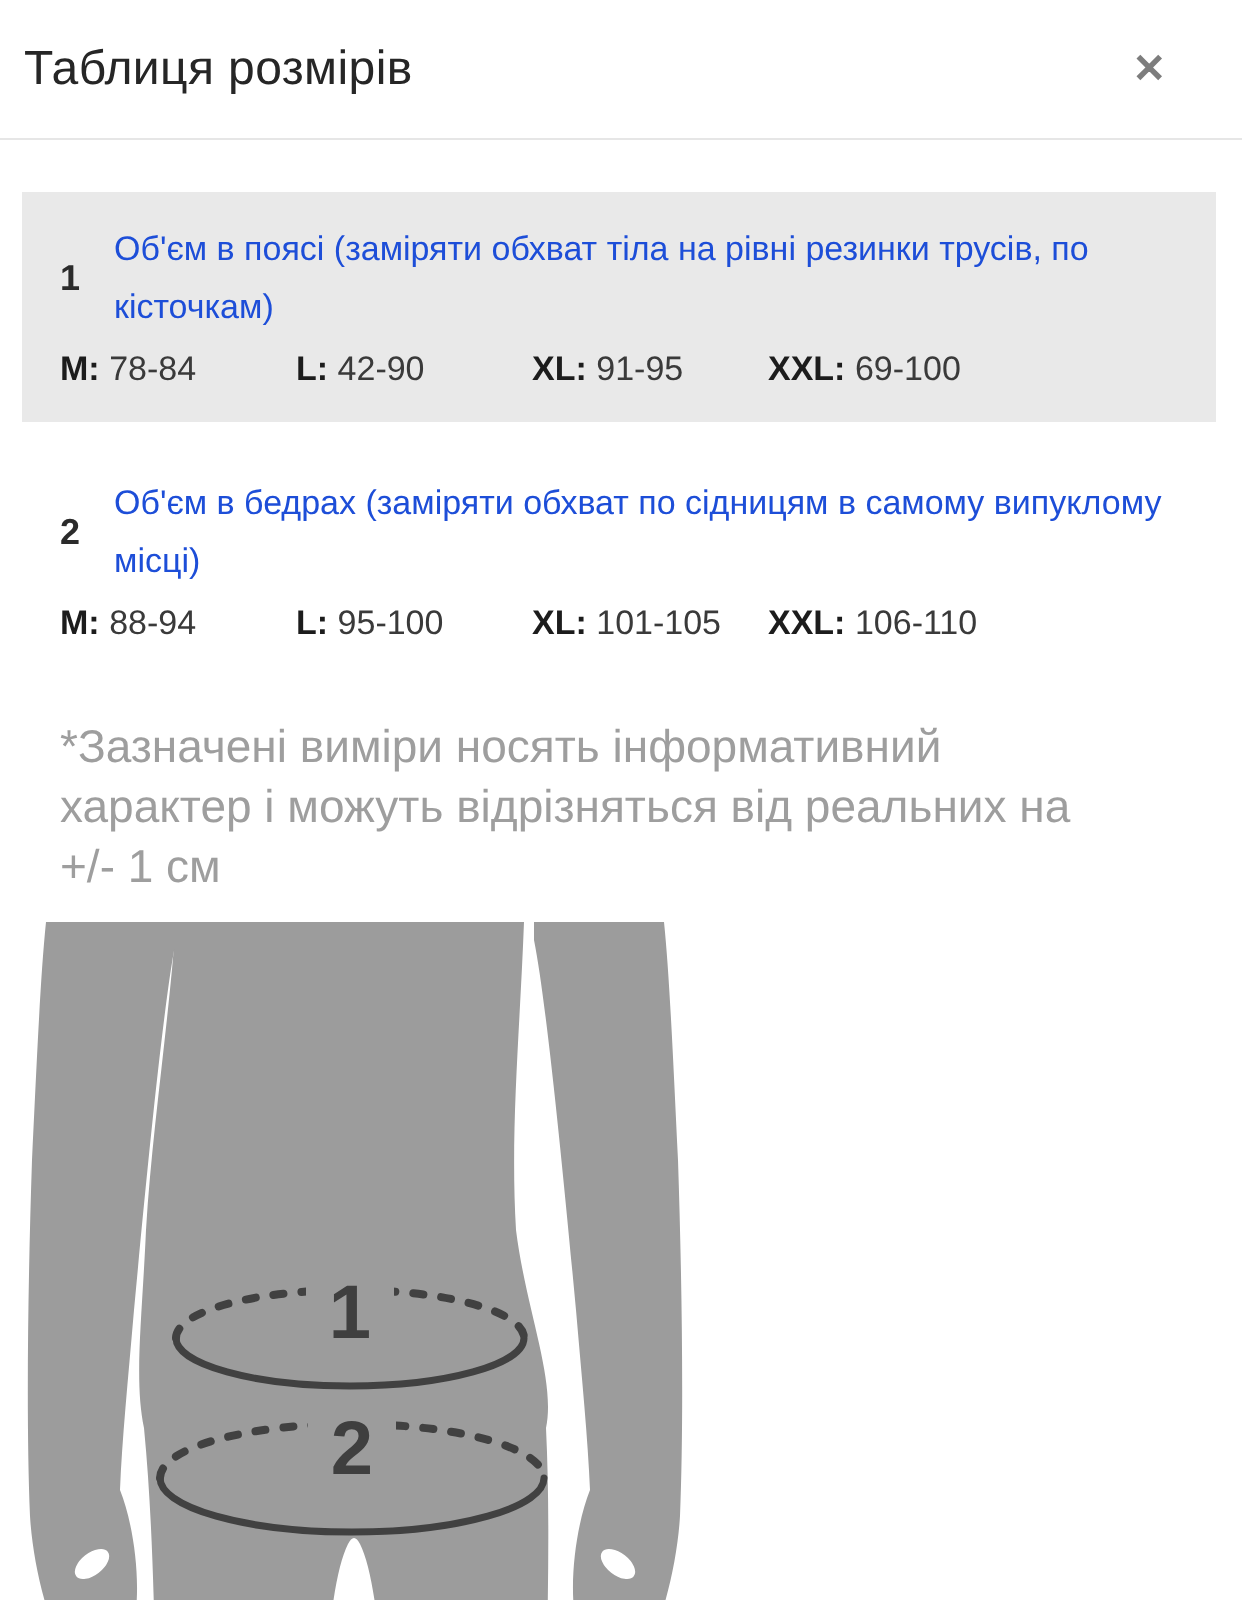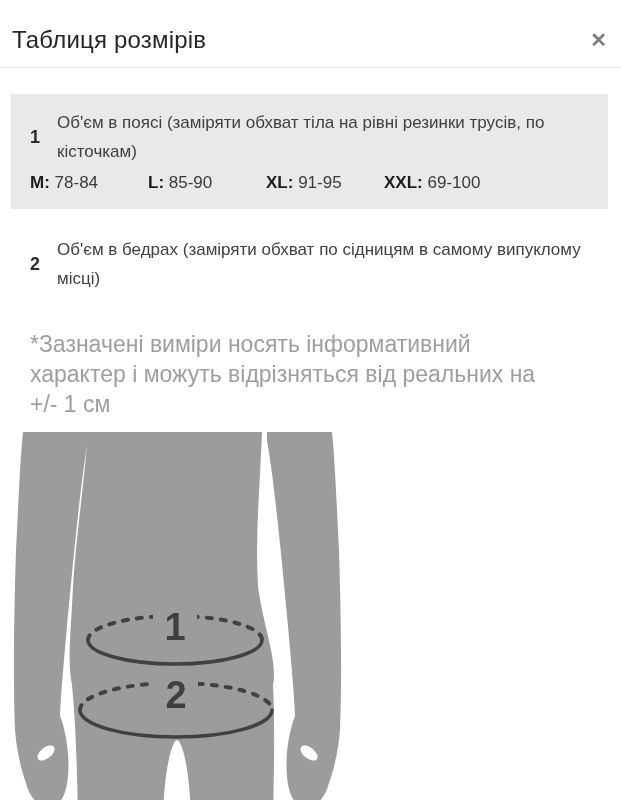--- a/index.html
+++ b/index.html
@@ -5,25 +5,24 @@
   html,body { margin:0; padding:0; }
   body {
     width:621px; height:800px; background:#ffffff; overflow:hidden;
     font-family:"Liberation Sans", sans-serif;
     -webkit-font-smoothing:antialiased;
   }
   .modal { width:621px; height:800px; background:#fff; position:relative; }
 
   
   .modal-header {
-    height:56px; box-sizing:border-box;
+    height:70px; box-sizing:border-box;
     border-bottom:1px solid #e6e6e6;
     display:flex; align-items:center; justify-content:space-between;
-    padding:0 10px 0 12px;
-    margin-top:12px;
+    padding:0 34px 0 12px;
   }
   .modal-title {
     font-size:24px; font-weight:500; color:#262626; letter-spacing:.2px;
   }
   .close-btn {
     color:#7d7d7d; font-size:20px; font-weight:700; line-height:1;
     cursor:pointer; user-select:none; background:none; border:none;
     font-family:"Liberation Sans", sans-serif; padding:4px;
   }
 
@@ -36,21 +35,21 @@
   .size-section.plain  { background:#ffffff; margin-top:12px; }
 
   .desc-row { display:flex; }
   .section-num {
     width:27px; flex:0 0 27px;
     display:flex; align-items:center;
     font-size:18px; font-weight:700; color:#2b2b2b;
   }
   .section-desc {
     flex:1; max-width:545px;
-    font-size:17px; line-height:29px; color:#404040;
+    font-size:17px; line-height:29px; color:#1d4ed8;
   }
 
   .sizes-row { display:flex; margin-top:7px; font-size:17px; }
   .size-cell { width:118px; flex:0 0 118px; white-space:nowrap; }
   .size-cell:last-child { width:auto; flex:0 0 auto; }
   .size-label { font-weight:700; color:#1c1c1c; }
   .size-value { color:#3a3a3a; }
 
   
   .note {
@@ -77,37 +76,55 @@
       <div class="section-num">1</div>
       <div class="section-desc">Об'єм в поясі (заміряти обхват тіла на рівні резинки трусів, по кісточкам)</div>
     </div>
     <div class="sizes-row">
       <div class="size-cell">
         <span class="size-label">M:</span>
         <span class="size-value">78-84</span>
       </div>
       <div class="size-cell">
         <span class="size-label">L:</span>
-        <span class="size-value">85-90</span>
+        <span class="size-value">42-90</span>
       </div>
       <div class="size-cell">
         <span class="size-label">XL:</span>
         <span class="size-value">91-95</span>
       </div>
       <div class="size-cell">
         <span class="size-label">XXL:</span>
         <span class="size-value">69-100</span>
       </div>
     </div>
   </div>
 
   <div class="size-section plain">
     <div class="desc-row">
       <div class="section-num">2</div>
       <div class="section-desc">Об'єм в бедрах (заміряти обхват по сідницям в самому випуклому місці)</div>
+    </div>
+    <div class="sizes-row">
+      <div class="size-cell">
+        <span class="size-label">M:</span>
+        <span class="size-value">88-94</span>
+      </div>
+      <div class="size-cell">
+        <span class="size-label">L:</span>
+        <span class="size-value">95-100</span>
+      </div>
+      <div class="size-cell">
+        <span class="size-label">XL:</span>
+        <span class="size-value">101-105</span>
+      </div>
+      <div class="size-cell">
+        <span class="size-label">XXL:</span>
+        <span class="size-value">106-110</span>
+      </div>
     </div>
   </div>
 
   <div class="note">*Зазначені виміри носять інформативний характер і можуть відрізняться від реальних на +/- 1 см</div>
 
   <div class="figure-wrap">
     <svg width="335" height="390" viewBox="0 0 335 390" xmlns="http://www.w3.org/2000/svg">
       <g fill="#9c9c9c">
 
         <path d="M 78 1

